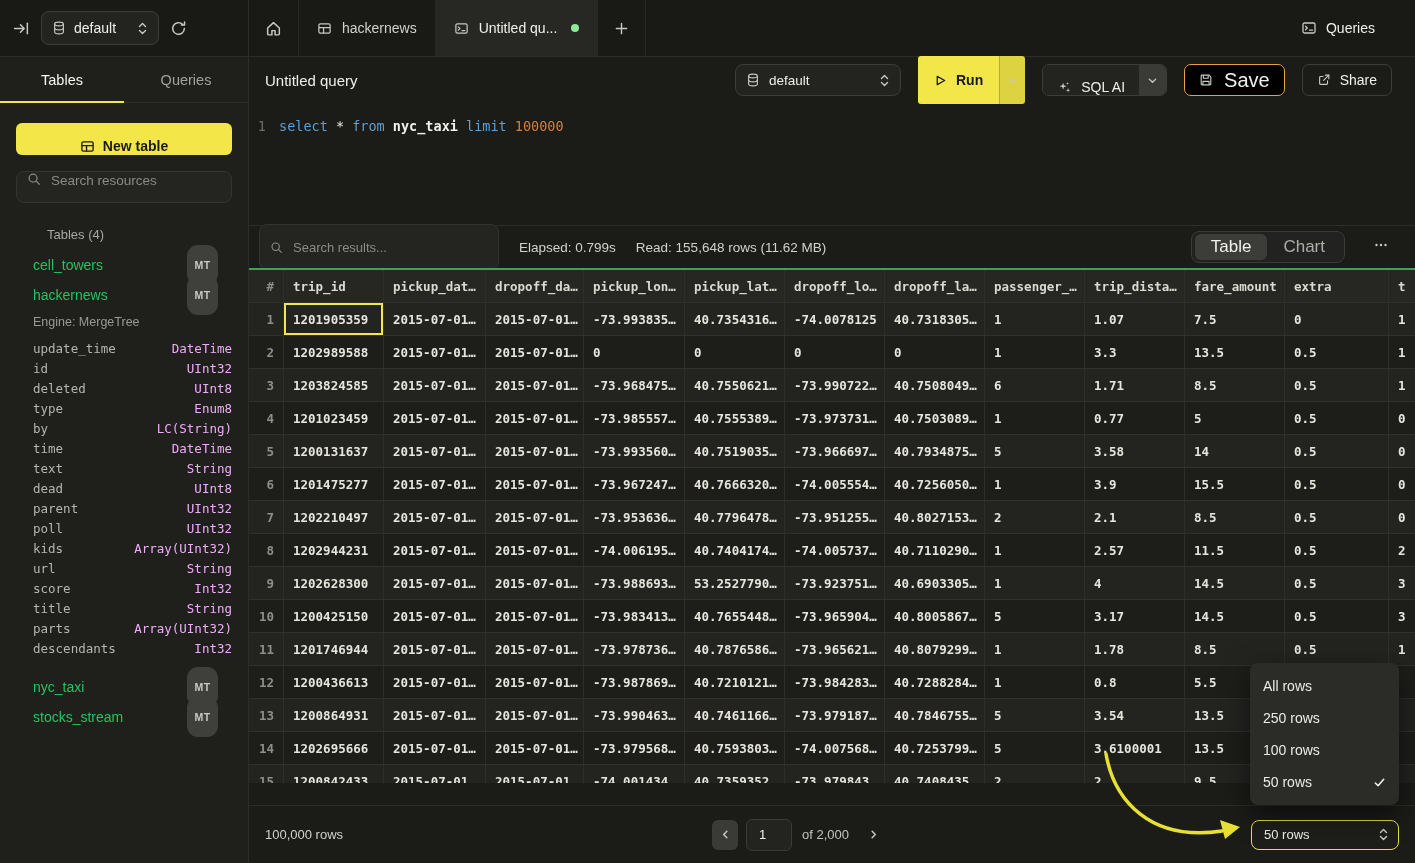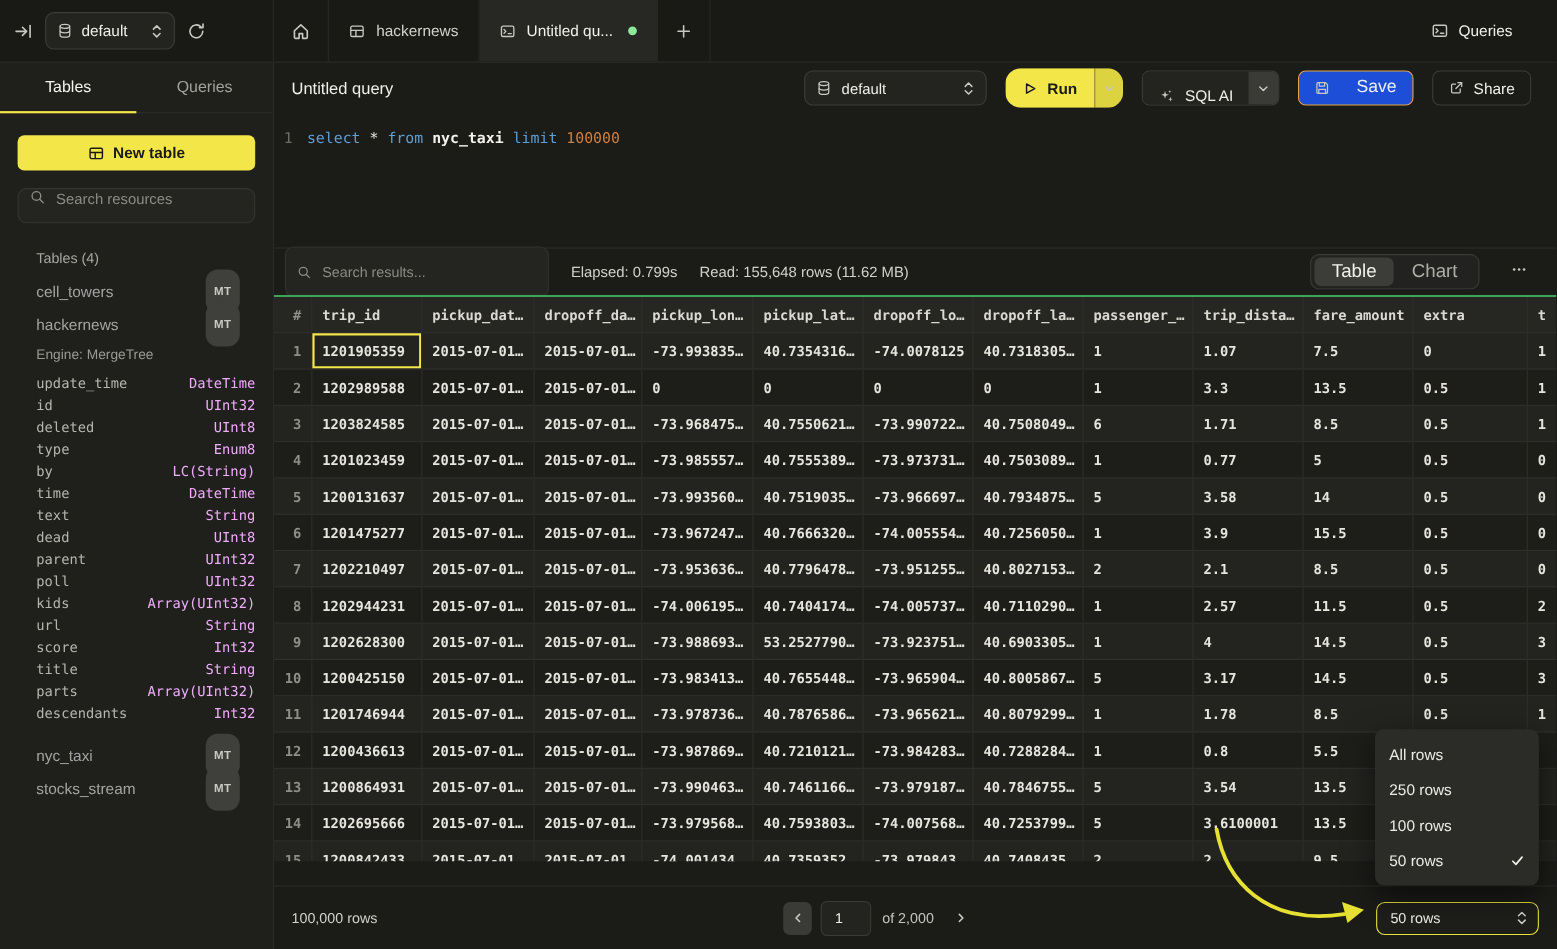--- a/index.html
+++ b/index.html
@@ -11,28 +11,28 @@
 
   
   .sidebar{width:249px;min-width:249px;background:#1f1f1c;border-right:1px solid #2c2c28;display:flex;flex-direction:column;overflow:hidden}
   .sb-header{height:57px;min-height:57px;background:#191916;border-bottom:1px solid #2c2c28;display:flex;align-items:center;padding:0 13px;gap:11px}
   .db-select{flex:0 0 auto;display:flex;align-items:center;gap:8px;border:1px solid #3c3c38;background:#232320;border-radius:8px;height:34px;padding:0 10px;width:118px;cursor:pointer}
   .db-select .lbl{font-size:14px;color:#f0f0ea;flex:1}
   .sb-tabs{height:46px;min-height:46px;display:flex;border-bottom:1px solid #2c2c28}
   .sb-tab{flex:1;display:flex;align-items:center;justify-content:center;font-size:14.5px;color:#a2a29c;cursor:pointer;position:relative}
   .sb-tab.active{color:#f5f5ef}
   .sb-tab.active::after{content:"";position:absolute;left:0;right:0;bottom:-1px;height:2px;background:#f2e649}
-  .new-table-btn{margin:20px 16px 0;height:32px;background:#f2e649;border:none;border-radius:6px;display:flex;align-items:center;justify-content:center;gap:8px;font-size:14px;font-weight:700;color:#1a1a16;cursor:pointer;font-family:"Liberation Sans",sans-serif}
+  .new-table-btn{margin:20px 16px 0;height:32px;background:#f2e649;border:none;border-radius:6px;display:flex;align-items:flex-end;justify-content:center;gap:8px;font-size:14px;font-weight:700;color:#1a1a16;cursor:pointer;font-family:"Liberation Sans",sans-serif}
   .new-table-btn .icon{color:#1a1a16}
   .sb-search{margin:16px 16px 0;height:32px;background:#242421;border:1px solid #343430;border-radius:8px;display:flex;align-items:flex-start;gap:8px;padding:0 10px}
   .sb-search input{background:transparent;border:none;outline:none;color:#e8e8e2;font-size:13.5px;width:100%;font-family:"Liberation Sans",sans-serif}
   .sb-search input::placeholder{color:#8b8b85}
-  .section-label{margin:24px 0 0 33px;font-size:13px;color:#a8a8a2}
+  .section-label{margin:24px 0 0 47px;font-size:13px;color:#a8a8a2}
   .tbl-row{height:30px;display:flex;align-items:center;padding:0 30px 0 33px;cursor:pointer}
-  .tbl-row .tname{flex:1;font-size:14px;color:#a3a3a3}
+  .tbl-row .tname{flex:1;font-size:14px;color:#22c55e}
   .mt-badge{width:31px;height:40px;border-radius:11px;background:#3f3f3b;color:#c9c9c3;font-size:10.5px;font-weight:700;letter-spacing:.4px;display:flex;align-items:center;justify-content:center}
   .engine-line{margin:2px 0 0 33px;font-size:12.5px;color:#9a9a94;height:20px;display:flex;align-items:center}
   .col-list{margin-top:6px}
   .col-row{height:20px;display:flex;align-items:center;justify-content:space-between;padding:0 16px 0 33px;font-family:"DejaVu Sans Mono",monospace;font-size:12.5px}
   .col-row .cname{color:#b6b6b0}
   .col-row .ctype{color:#f0abfc}
   .mt14{margin-top:14px}
 
   
   .main{flex:1;display:flex;flex-direction:column;min-width:0;position:relative}
@@ -41,28 +41,28 @@
   .tab.icon-only{padding:0 16px}
   .tab.active{background:#272723;color:#f2f2ec}
   .dot{width:8px;height:8px;border-radius:50%;background:#8ce99a;margin-left:4px}
   .tabbar-spacer{flex:1}
   .queries-btn{display:flex;align-items:center;gap:9px;padding:0 40px 0 12px;font-size:14px;color:#f0f0ea;cursor:pointer}
 
   .query-header{height:46px;min-height:46px;display:flex;align-items:center;padding:0 23px 0 16px;gap:17px}
   .qh-title{font-size:15px;color:#f0f0ea;flex:1}
   .qh-db{width:166px;height:32px;border:1px solid #3c3c38;background:#232320;border-radius:8px;display:flex;align-items:center;gap:9px;padding:0 10px;cursor:pointer}
   .qh-db .lbl{flex:1;font-size:13.5px;color:#f0f0ea}
-  .run-btn{height:36px;display:flex;align-items:stretch;border-radius:14px;overflow:hidden;cursor:pointer}
+  .run-btn{height:48px;display:flex;align-items:stretch;border-radius:3px;overflow:hidden;cursor:pointer}
   .run-main{background:#f2e649;display:flex;align-items:center;gap:9px;padding:0 16px;color:#1a1a16;font-size:14px;font-weight:700}
   .run-main .icon{color:#1a1a16}
   .run-caret{background:#ddd23f;display:flex;align-items:center;padding:0 7px;border-left:1px solid rgba(0,0,0,.18);color:#1a1a16}
   .sqlai-btn{height:32px;display:flex;align-items:stretch;border:1px solid #3c3c38;border-radius:7px;overflow:hidden;cursor:pointer}
   .sqlai-main{display:flex;align-items:flex-end;gap:9px;padding:0 14px;font-size:14px;color:#f0f0ea;background:#232320}
   .sqlai-caret{background:#3a3a36;display:flex;align-items:center;padding:0 8px;color:#d0d0ca}
-  .save-btn{height:32px;border:1.5px solid #e8a33c;background:#1d4ed8;border-radius:7px;display:flex;align-items:center;gap:24px;padding:0 14px;font-size:16px;color:#f0f0ea;cursor:pointer;font-family:"Liberation Sans",sans-serif}
+  .save-btn{height:32px;border:1.5px solid #e8a33c;background:#000000;border-radius:7px;display:flex;align-items:center;gap:11px;padding:0 14px;font-size:20px;color:#f0f0ea;cursor:pointer;font-family:"Liberation Sans",sans-serif}
   .share-btn{height:32px;border:1px solid #3c3c38;background:transparent;border-radius:7px;display:flex;align-items:center;gap:9px;padding:0 14px;font-size:14px;color:#f0f0ea;cursor:pointer;font-family:"Liberation Sans",sans-serif}
 
   .editor{height:122px;min-height:122px;padding:13px 0 0;font-family:"DejaVu Sans Mono",monospace;font-size:13.5px;cursor:text}
   .ed-line{display:flex;line-height:20px}
   .ed-num{width:30px;text-align:right;color:#6d6d67;padding-right:13px}
   .tok-kw{color:#5d9fd6}
   .tok-op{color:#e8e8e0}
   .tok-id{color:#f2f2ea;font-weight:700}
   .tok-num{color:#d0813f}
 

